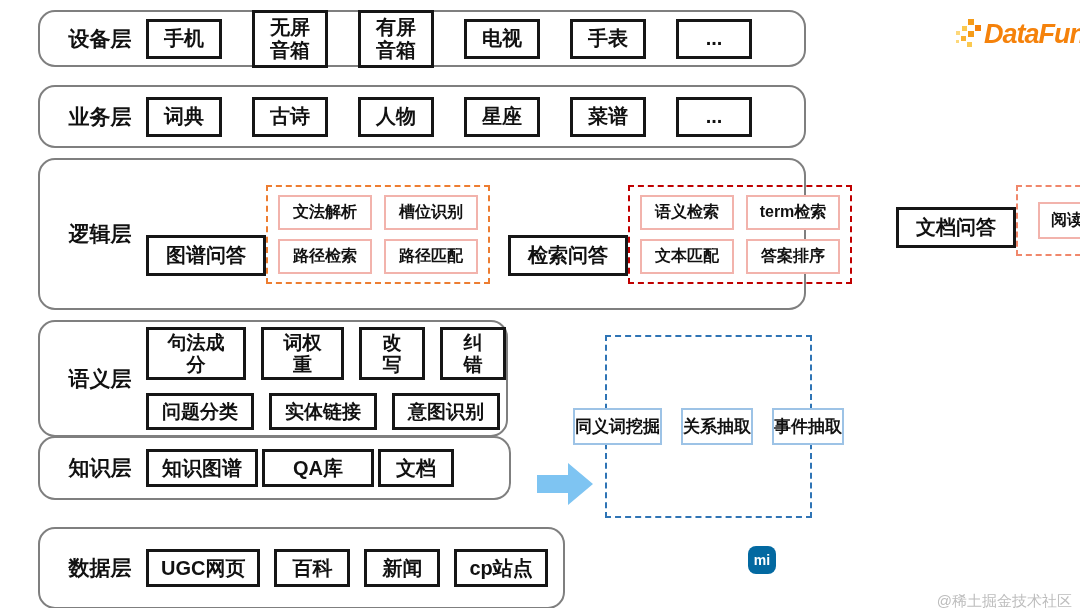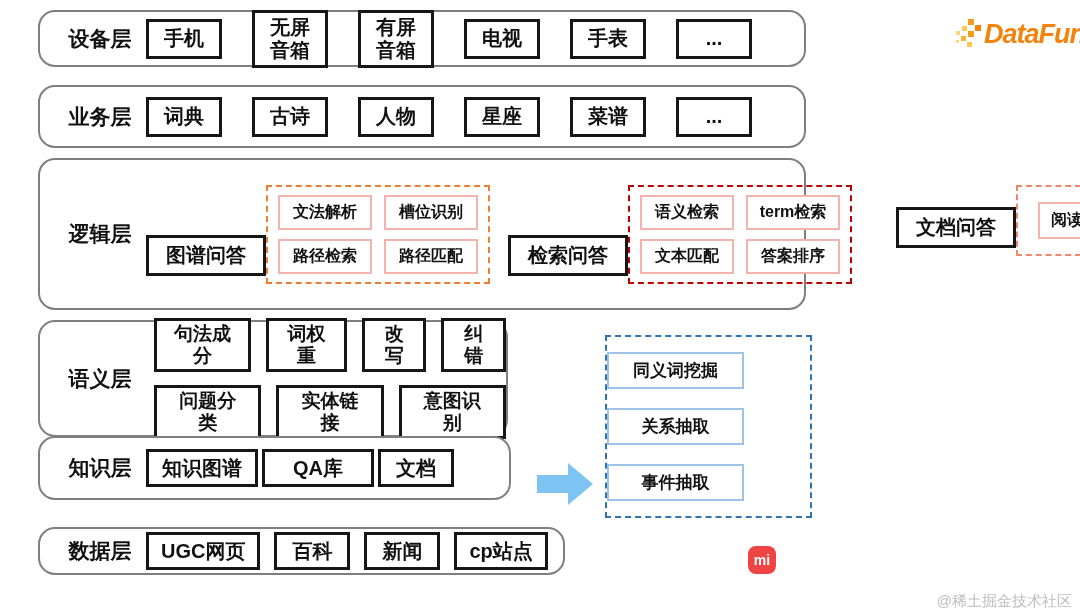--- a/index.html
+++ b/index.html
@@ -24,21 +24,21 @@
     display:flex; align-items:center; justify-content:center;
     font-weight:bold; font-size:20px; line-height:1.15;
     text-align:center; white-space:pre-line; padding:3px 12px;
   }
 
   #layer-device   { top:10px;  width:768px; height:57px; }
   #layer-business { top:85px;  width:768px; height:63px; }
   #layer-logic    { top:158px; width:768px; height:152px; }
   #layer-semantic { top:320px; width:470px; height:117px; }
   #layer-knowledge{ top:436px; width:473px; height:64px; }
-  #layer-data     { top:527px; width:527px; height:48px; }
+  #layer-data     { top:527px; width:527px; height:82px; }
 
   .item-row { display:flex; align-items:center; gap:30px; }
   .item-row .box { min-width:76px; min-height:40px; }
 
   
   .groups { display:flex; align-items:flex-start; }
   .group { display:flex; flex-direction:row; align-items:flex-end; }
   .group + .group { margin-left:18px; }
   .group.g3 { margin-left:44px; }
   .group-header {
@@ -52,55 +52,55 @@
   .sub-grid { display:grid; grid-template-columns:repeat(2,auto); gap:9px 12px; }
   .sub-box {
     border:2px solid #F2B3AC; background:#fff; font-weight:bold; font-size:16px;
     min-width:94px; height:35px; padding:0 10px;
     display:flex; align-items:center; justify-content:center; white-space:nowrap;
   }
   .group.g3 .sub-box { min-width:90px; height:37px; }
 
   
   .sem-rows { display:flex; flex-direction:column; gap:13px; }
-  .sem-row { display:flex; align-items:center; gap:15px;margin-left:8px; }
+  .sem-row { display:flex; align-items:center; gap:15px; }
   .sem-row .box { min-height:37px; font-size:19px; padding:2px 13px; }
 
   
   #layer-knowledge .item-row { gap:4px; }
   #layer-knowledge .box { min-height:38px; }
   #layer-knowledge .box.wide { min-width:112px; }
   #layer-data .item-row { gap:14px; }
   #layer-data .box { min-height:38px; }
 
   
   .side-panel {
     position:absolute; left:605px; top:335px; width:207px; height:183px;
     border:2px dashed #2E74B5; background:#fff;
-    display:flex; flex-direction:column; justify-content:center; gap:19px;
+    display:flex; flex-direction:row; align-items:center; justify-content:center; gap:19px;
   }
   .side-item {
     width:137px; height:37px; border:2px solid #9DC3E6; background:#fff;
     display:flex; align-items:center; justify-content:center;
     font-weight:bold; font-size:17px; white-space:nowrap;
   }
 
   
   .flow-arrow { position:absolute; left:537px; top:461px; width:58px; height:46px; }
 
   
   .datafun { position:absolute; left:956px; top:15px; display:flex; align-items:center; }
   .datafun-mosaic { margin-right:2px; margin-top:4px; }
   .datafun-text {
     font-weight:bold; font-style:italic; font-size:27px; letter-spacing:-1px; color:#F5820B;
   }
   .datafun-dot { color:#E02B20; font-weight:bold; font-style:italic; font-size:27px; }
   .xiaomi {
     position:absolute; left:748px; top:546px; width:28px; height:28px;
-    background:#ef4444; border-radius:8px; color:#fff;
+    background:#0369a1; border-radius:8px; color:#fff;
     display:flex; align-items:center; justify-content:center;
     font-weight:bold; font-size:14px; letter-spacing:0;
   }
   .watermark {
     position:absolute; right:8px; top:592px; color:#BDBDBD; font-size:15px;
   }
 </style>
 </head>
 <body>
 

